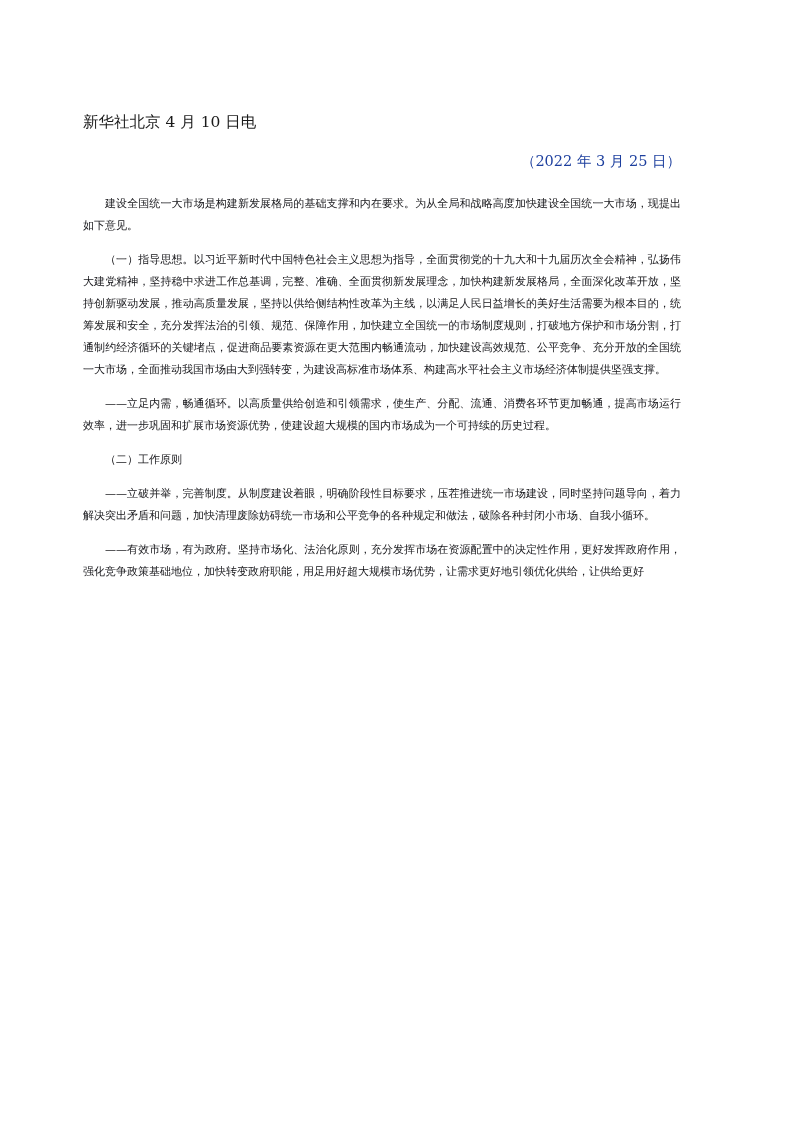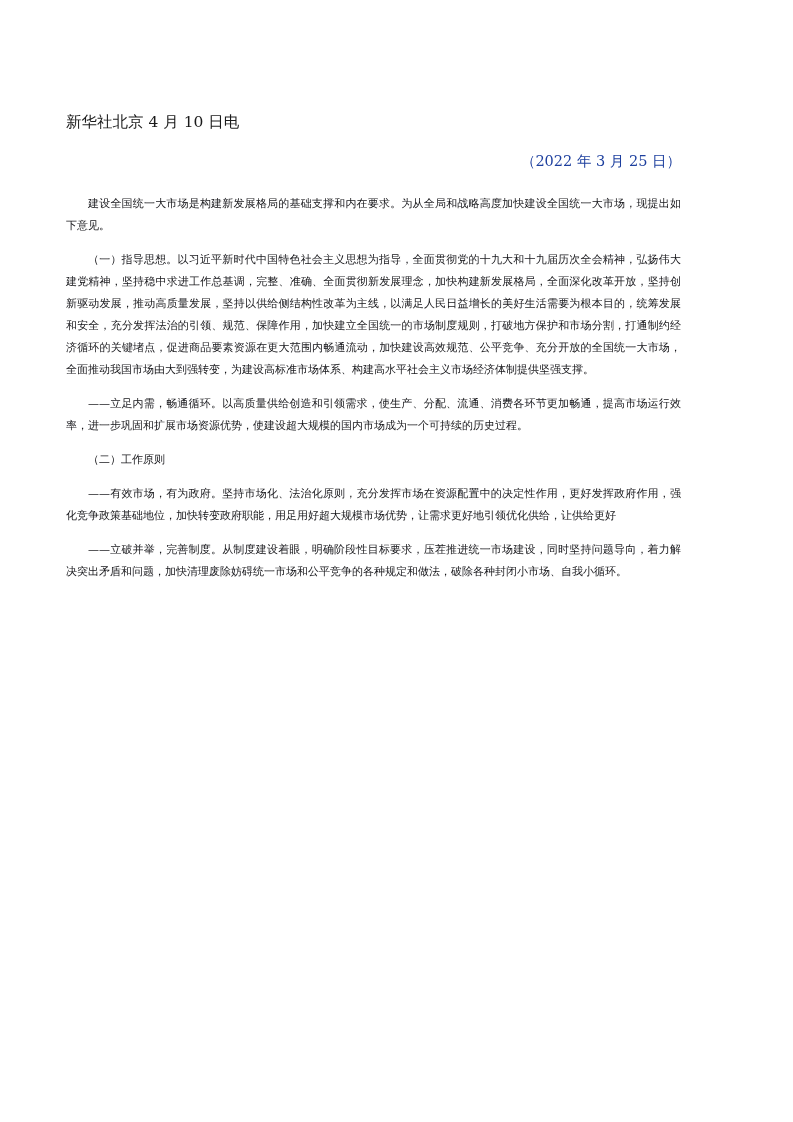--- a/index.html
+++ b/index.html
@@ -12,21 +12,21 @@
     background: #ffffff;
     font-family: "DejaVu Serif", "Liberation Serif", serif;
     color: #1a1a1a;
     overflow: hidden;
   }
   .page {
     position: relative;
     width: 793px;
     height: 812px;
     box-sizing: border-box;
-    padding: 110px 112px 0 66px;
+    padding: 110px 112px 0 83px;
     border-radius: 14px;
   }
   .dateline {
     font-size: 15.5px;
     line-height: 1.6;
     color: #1a1a1a;
     margin: 0 0 12px 0;
   }
   .doc-title {
     text-align: center;
@@ -77,17 +77,17 @@
 
   <p class="body-text">建设全国统一大市场是构建新发展格局的基础支撑和内在要求。为从全局和战略高度加快建设全国统一大市场，现提出如下意见。</p>
 
 
   <p class="body-text spaced">（一）指导思想。以习近平新时代中国特色社会主义思想为指导，全面贯彻党的十九大和十九届历次全会精神，弘扬伟大建党精神，坚持稳中求进工作总基调，完整、准确、全面贯彻新发展理念，加快构建新发展格局，全面深化改革开放，坚持创新驱动发展，推动高质量发展，坚持以供给侧结构性改革为主线，以满足人民日益增长的美好生活需要为根本目的，统筹发展和安全，充分发挥法治的引领、规范、保障作用，加快建立全国统一的市场制度规则，打破地方保护和市场分割，打通制约经济循环的关键堵点，促进商品要素资源在更大范围内畅通流动，加快建设高效规范、公平竞争、充分开放的全国统一大市场，全面推动我国市场由大到强转变，为建设高标准市场体系、构建高水平社会主义市场经济体制提供坚强支撑。</p>
 
   <p class="body-text spaced">——立足内需，畅通循环。以高质量供给创造和引领需求，使生产、分配、流通、消费各环节更加畅通，提高市场运行效率，进一步巩固和扩展市场资源优势，使建设超大规模的国内市场成为一个可持续的历史过程。</p>
 
   <p class="body-text spaced">（二）工作原则</p>
 
+  <p class="body-text spaced">——立破并举，完善制度。从制度建设着眼，明确阶段性目标要求，压茬推进统一市场建设，同时坚持问题导向，着力解决突出矛盾和问题，加快清理废除妨碍统一市场和公平竞争的各种规定和做法，破除各种封闭小市场、自我小循环。</p>
+
   <p class="body-text spaced">——有效市场，有为政府。坚持市场化、法治化原则，充分发挥市场在资源配置中的决定性作用，更好发挥政府作用，强化竞争政策基础地位，加快转变政府职能，用足用好超大规模市场优势，让需求更好地引领优化供给，让供给更好</p>
-
-  <p class="body-text spaced">——立破并举，完善制度。从制度建设着眼，明确阶段性目标要求，压茬推进统一市场建设，同时坚持问题导向，着力解决突出矛盾和问题，加快清理废除妨碍统一市场和公平竞争的各种规定和做法，破除各种封闭小市场、自我小循环。</p>
 
 </div>
 
 </body></html>

